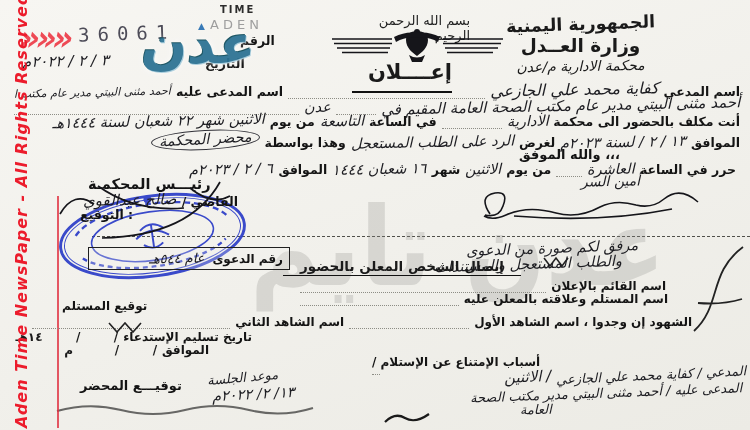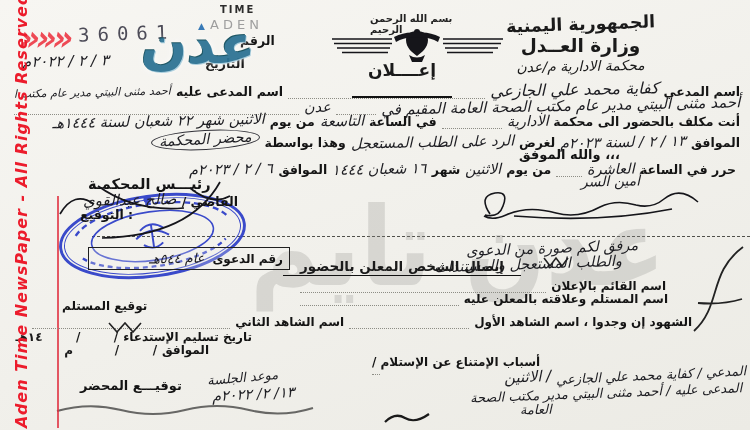--- a/index.html
+++ b/index.html
@@ -27,23 +27,23 @@
       transform:skewX(-6deg);direction:rtl;
       text-shadow:1px 1px 0 #a7cddd,-1px -1px 0 #15505f,0 0 6px rgba(255,255,255,.85);}
   .logo-time{font-size:10px;font-weight:700;letter-spacing:2px;color:#222;}
   .logo-aden{font-size:13px;letter-spacing:4px;color:#9a9a9a;}
   .tri{color:#2e74b5;font-size:9px;}
   .ghost{font-size:95px;font-weight:700;color:#8f8f8b;opacity:.26;direction:rtl;
       letter-spacing:-3px;line-height:1;transform:scaleY(1.15);z-index:1;}
   .republic{font-size:17.5px;font-weight:700;letter-spacing:-.5px;transform:rotate(-2deg);}
   .ministry{font-size:18.5px;font-weight:700;margin-top:1px;}
   .court-hw{font-size:14px;font-style:italic;transform:rotate(-1deg);margin-top:2px;}
-  .title{font-weight:700;font-size:17px;letter-spacing:3px;border-bottom:2.5px solid #111;
-      text-align:center;padding-bottom:16px;}
-  .bismillah{font-size:10px;font-weight:700;text-align:left;color:#222;}
+  .title{font-weight:700;font-size:21px;letter-spacing:3px;border-bottom:2.5px solid #111;
+      text-align:right;padding-bottom:7px;}
+  .bismillah{font-size:13px;font-weight:400;text-align:right;color:#222;}
   .receipt-title{font-weight:700;font-size:13.5px;border-bottom:1.6px solid #111;
       text-align:center;letter-spacing:.5px;padding-bottom:1px;}
   .case-box{border:1.6px solid #202020;height:21px;display:flex;align-items:center;
       direction:rtl;gap:8px;padding:0 6px;z-index:4;background:rgba(245,245,240,.25);}
   .dashline{border-top:1.6px dashed #50504a;height:0;}
   svg{display:block;}
 </style>
 </head>
 <body>
 

